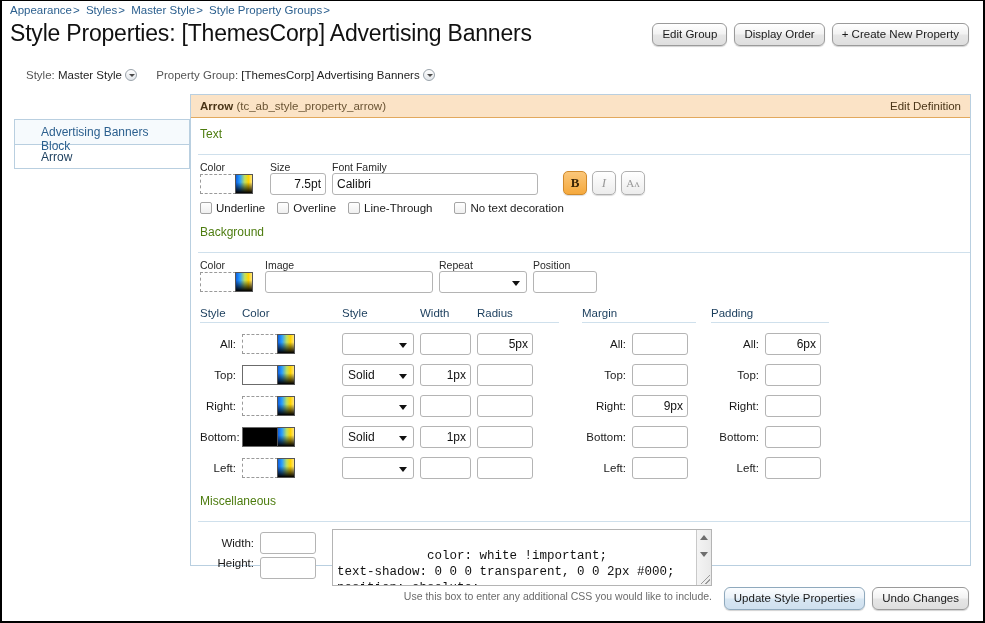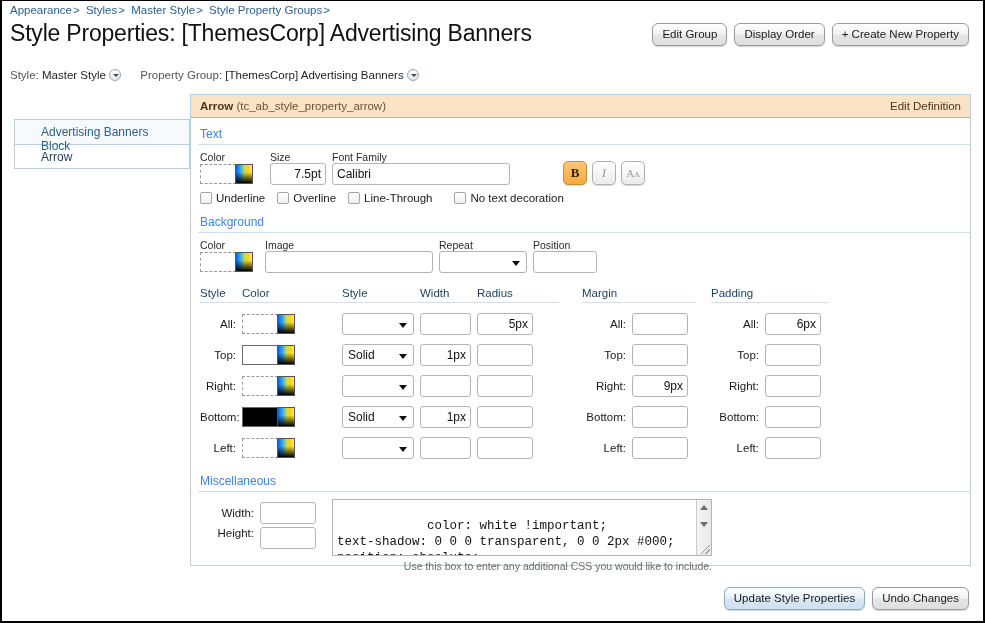--- a/index.html
+++ b/index.html
@@ -58,21 +58,21 @@
     cursor:pointer;
     line-height:14px;
   }
   .btn.blue {
     background:linear-gradient(#fbfdff 0%, #e9f1f8 48%, #d7e6f2 52%, #cfe0ef 100%);
     border-color:#8fa9bd;
   }
 
   
   .selectors {
-    position:absolute; left:8px; top:68px;
+    position:absolute; left:24px; top:68px;
     font-size:11.5px; color:#333;
     white-space:nowrap;
   }
   .selectors .lbl { color:#555; }
   .selectors .val { color:#1e1e1e; }
   .dd-circle {
     display:inline-block;
     width:12px; height:12px;
     border:1px solid #9aa3ab;
     border-radius:50%;
@@ -127,22 +127,22 @@
   .panel-head .ttl { font-weight:bold; color:#4a3518; }
   .panel-head .sub { color:#6a5434; font-weight:normal; }
   .panel-head .edit-def {
     position:absolute; right:9px; top:0;
     color:#4a3518; font-size:11.5px; cursor:pointer;
   }
   .panel-body { padding:7px 9px 0 9px; position:relative; }
 
   
   .sec {
-    font-size:12px; color:#3b82f6;
-    padding-bottom:3px;
+    font-size:12px; color:#4d7c0f;
+    padding-bottom:13px;
     margin-top:2px;
     border-bottom:1px solid #cfe0ec;
     width:772px;
     margin-left:-2px;
     padding-left:2px;
   }
 
   
   .flabel { font-size:10.5px; color:#2a2a2a; }
 
@@ -339,21 +339,21 @@
             <div class="cbox"></div>
             <div class="cgrad"></div>
           </div>
         </div>
         <div style="width:62px;">
           <div class="flabel">Size</div>
           <input class="inp" style="width: 56px;" value="7.5pt">
         </div>
         <div style="width:225px;">
           <div class="flabel">Font Family</div>
-          <input class="inp left" style="width: 178px;" value="Calibri">
+          <input class="inp left" style="width: 206px;" value="Calibri">
         </div>
         <div style="display:flex; gap:5px; margin-left:6px;">
           <div class="fmtbtn on">B</div>
           <div class="fmtbtn it">I</div>
           <div class="fmtbtn caps">Aʌ</div>
         </div>
       </div>
 
       <div class="cbrow">
         <span class="chk"></span>

